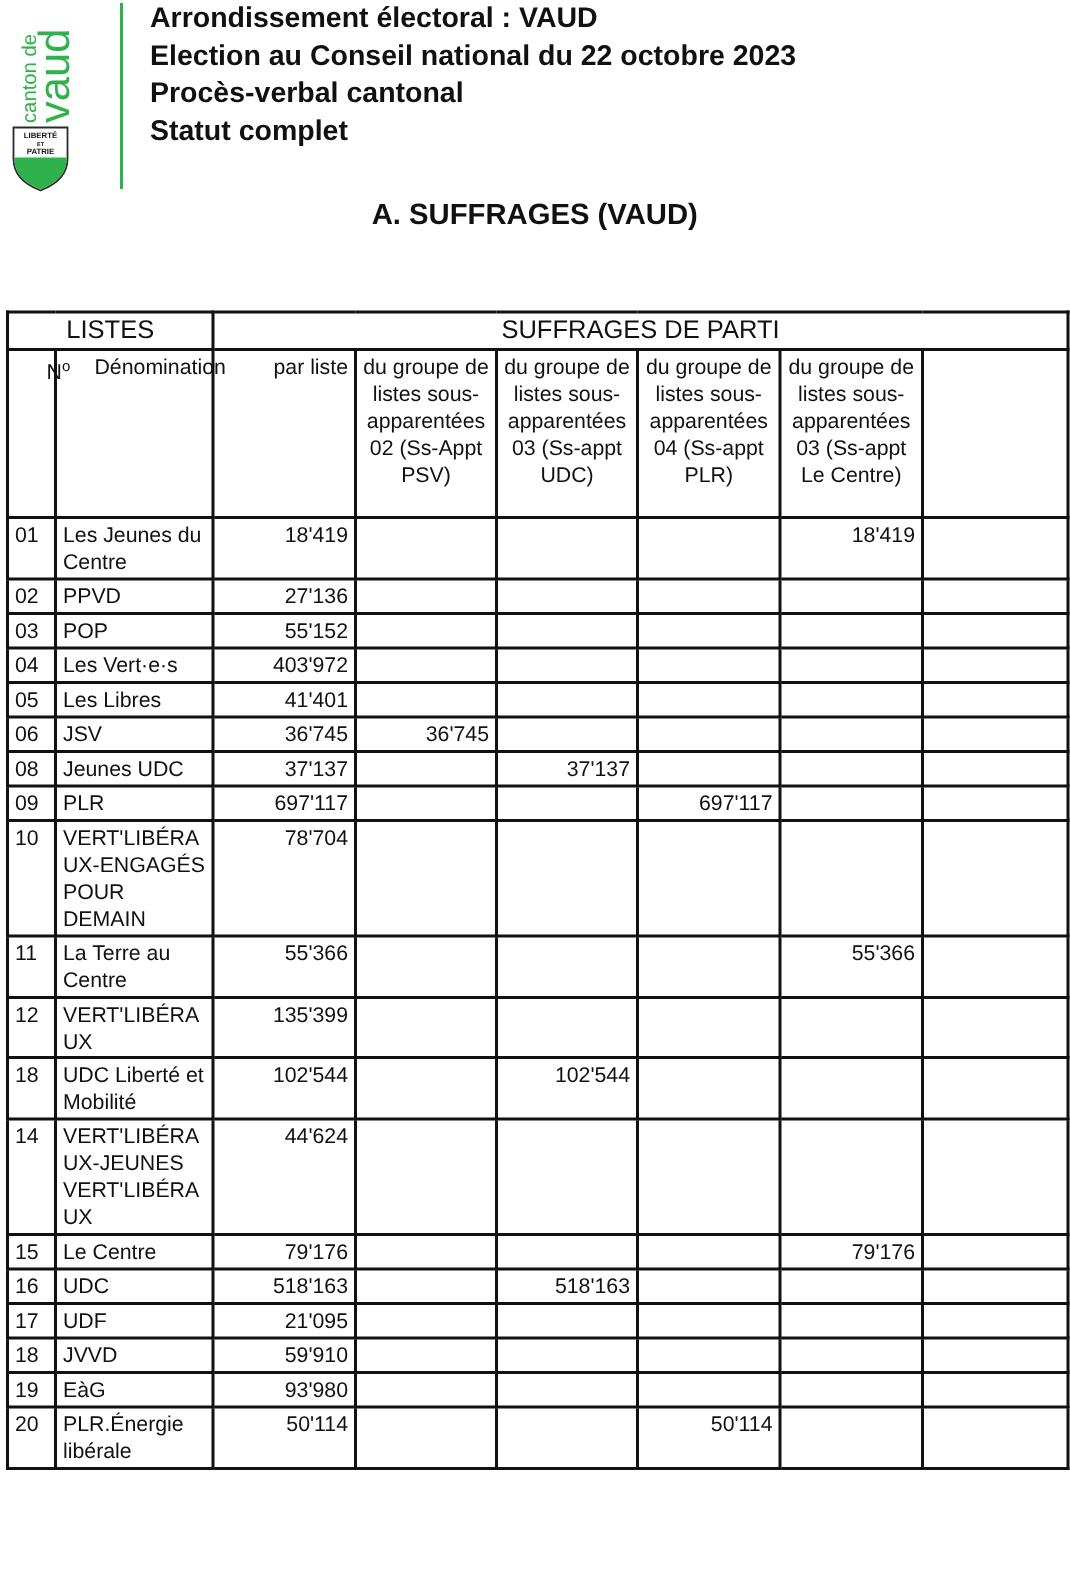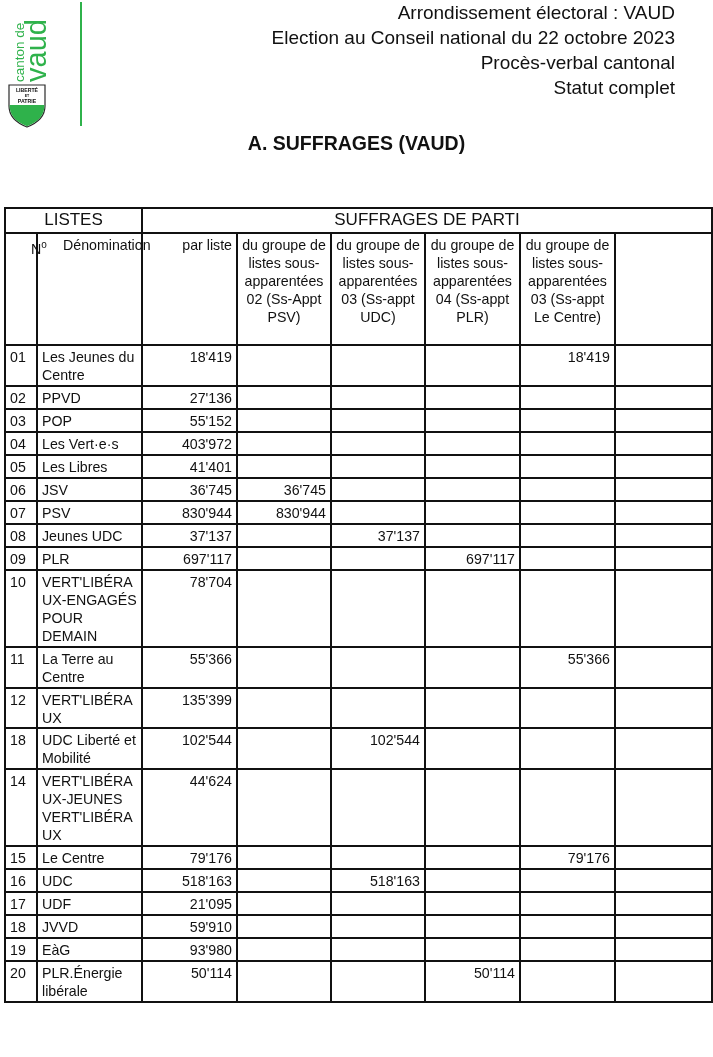--- a/index.html
+++ b/index.html
@@ -3,22 +3,22 @@
 <meta charset="utf-8">
 <style>
   html, body { margin: 0; padding: 0; background: #ffffff; }
   body { width: 713px; height: 1057px; position: relative; overflow: hidden;
          font-family: "Liberation Sans", sans-serif; color: #111; }
 
   .logo { position: absolute; left: 6px; top: 0; width: 42px; height: 130px; }
   .logo-text { position: absolute; left: 0; top: 0; width: 42px; height: 84px; }
   .logo-line { position: absolute; left: 74px; top: 2px; width: 2px; height: 124px; background: #2fb24b; }
 
-  .header { position: absolute; left: 100px; width: 575px; top: 0; text-align: right;
-            font-weight: normal; font-size: 19px; line-height: 25px; }
+  .header { position: absolute; left: 100px; width: 575px; top: 0; text-align: left;
+            font-weight: bold; font-size: 19px; line-height: 25px; }
   .section-title { position: absolute; left: 0; width: 713px; top: 132px; text-align: center;
                    font-weight: bold; font-size: 19.5px; }
 
   table.results { position: absolute; left: 4px; top: 207px; width: 707px;
                   border-collapse: collapse; table-layout: fixed; font-size: 14.2px; }
   table.results td, table.results th { border: 2px solid #111; padding: 2px 4px 0 4px;
                   vertical-align: top; font-weight: normal; line-height: 18px; }
   th.group { font-weight: bold; font-size: 17px; height: 21px; vertical-align: middle; padding-top: 0; }
   th.group-listes { text-align: center; }
   th.group-parti { text-align: center; margin-left: 32px; }
@@ -143,30 +143,20 @@
         <td class="num">06</td>
         <td class="name">JSV</td>
         <td class="val">36'745</td>
         <td class="val">36'745</td>
         <td class="val"></td>
         <td class="val"></td>
         <td class="val"></td>
         <td class="val"></td>
       </tr>
       <tr class="r1">
-        <td class="num">07</td>
-        <td class="name">PSV</td>
-        <td class="val">830'944</td>
-        <td class="val">830'944</td>
-        <td class="val"></td>
-        <td class="val"></td>
-        <td class="val"></td>
-        <td class="val"></td>
-      </tr>
-      <tr class="r1">
         <td class="num">08</td>
         <td class="name">Jeunes UDC</td>
         <td class="val">37'137</td>
         <td class="val"></td>
         <td class="val">37'137</td>
         <td class="val"></td>
         <td class="val"></td>
         <td class="val"></td>
       </tr>
       <tr class="r1">

